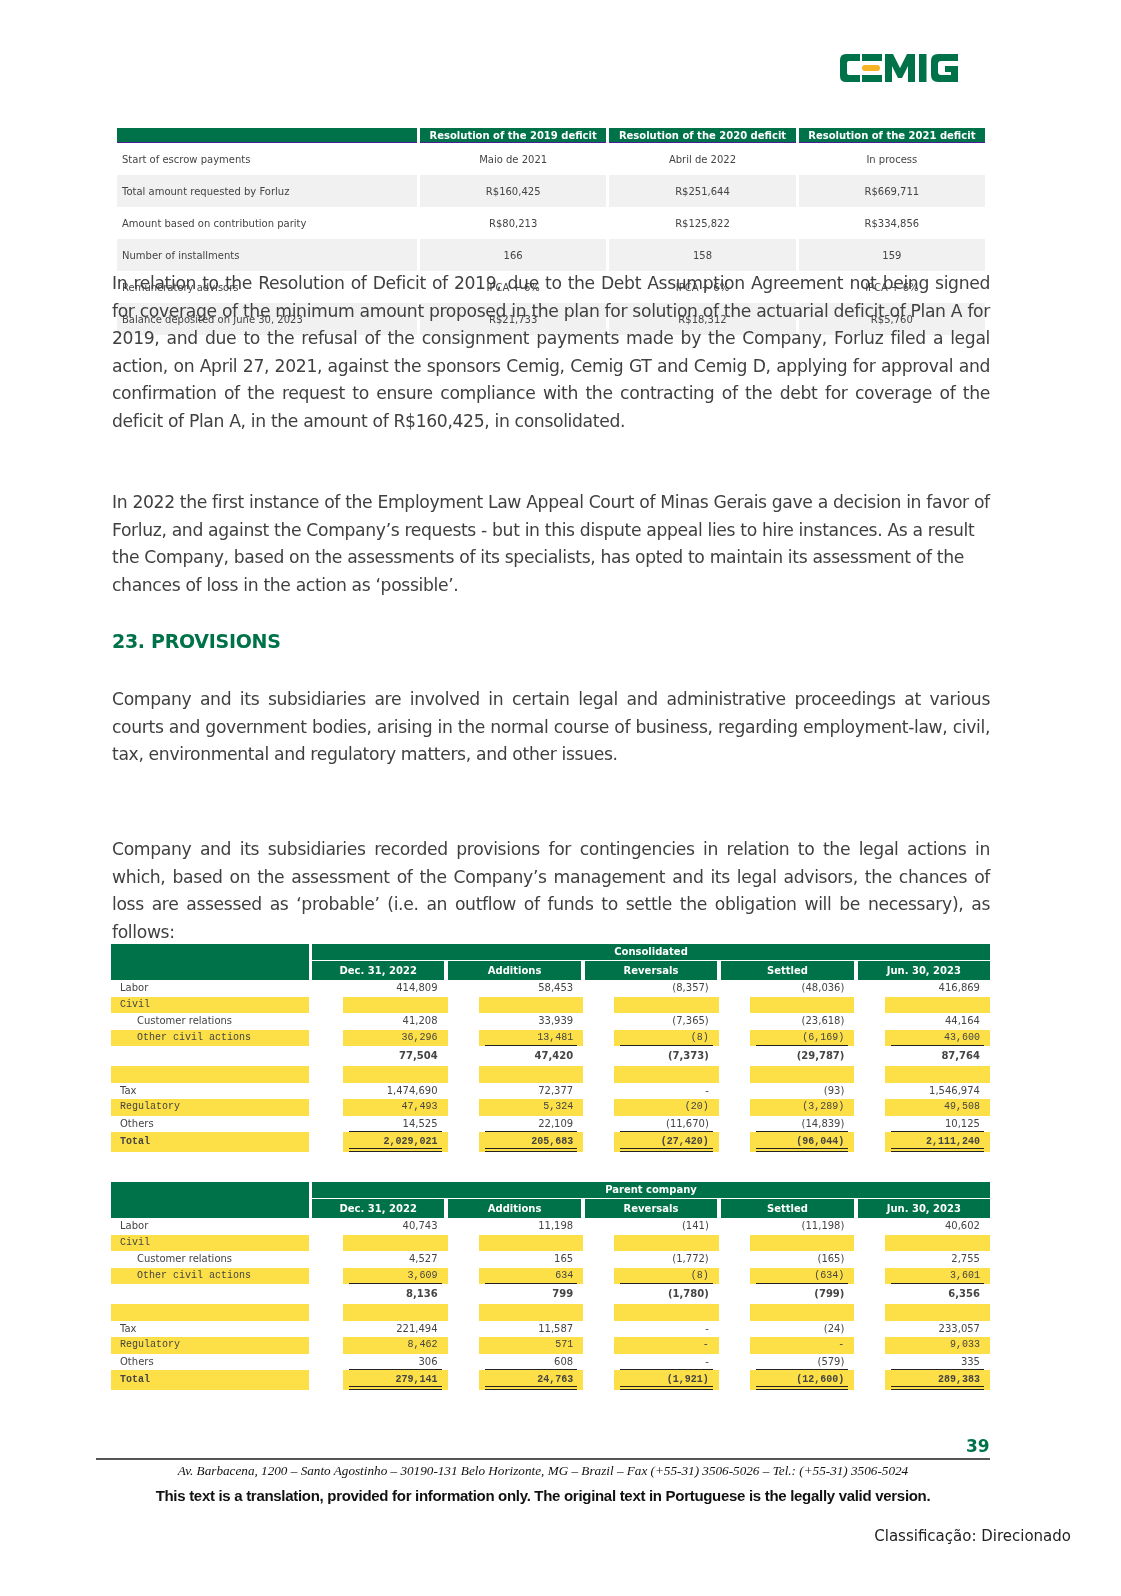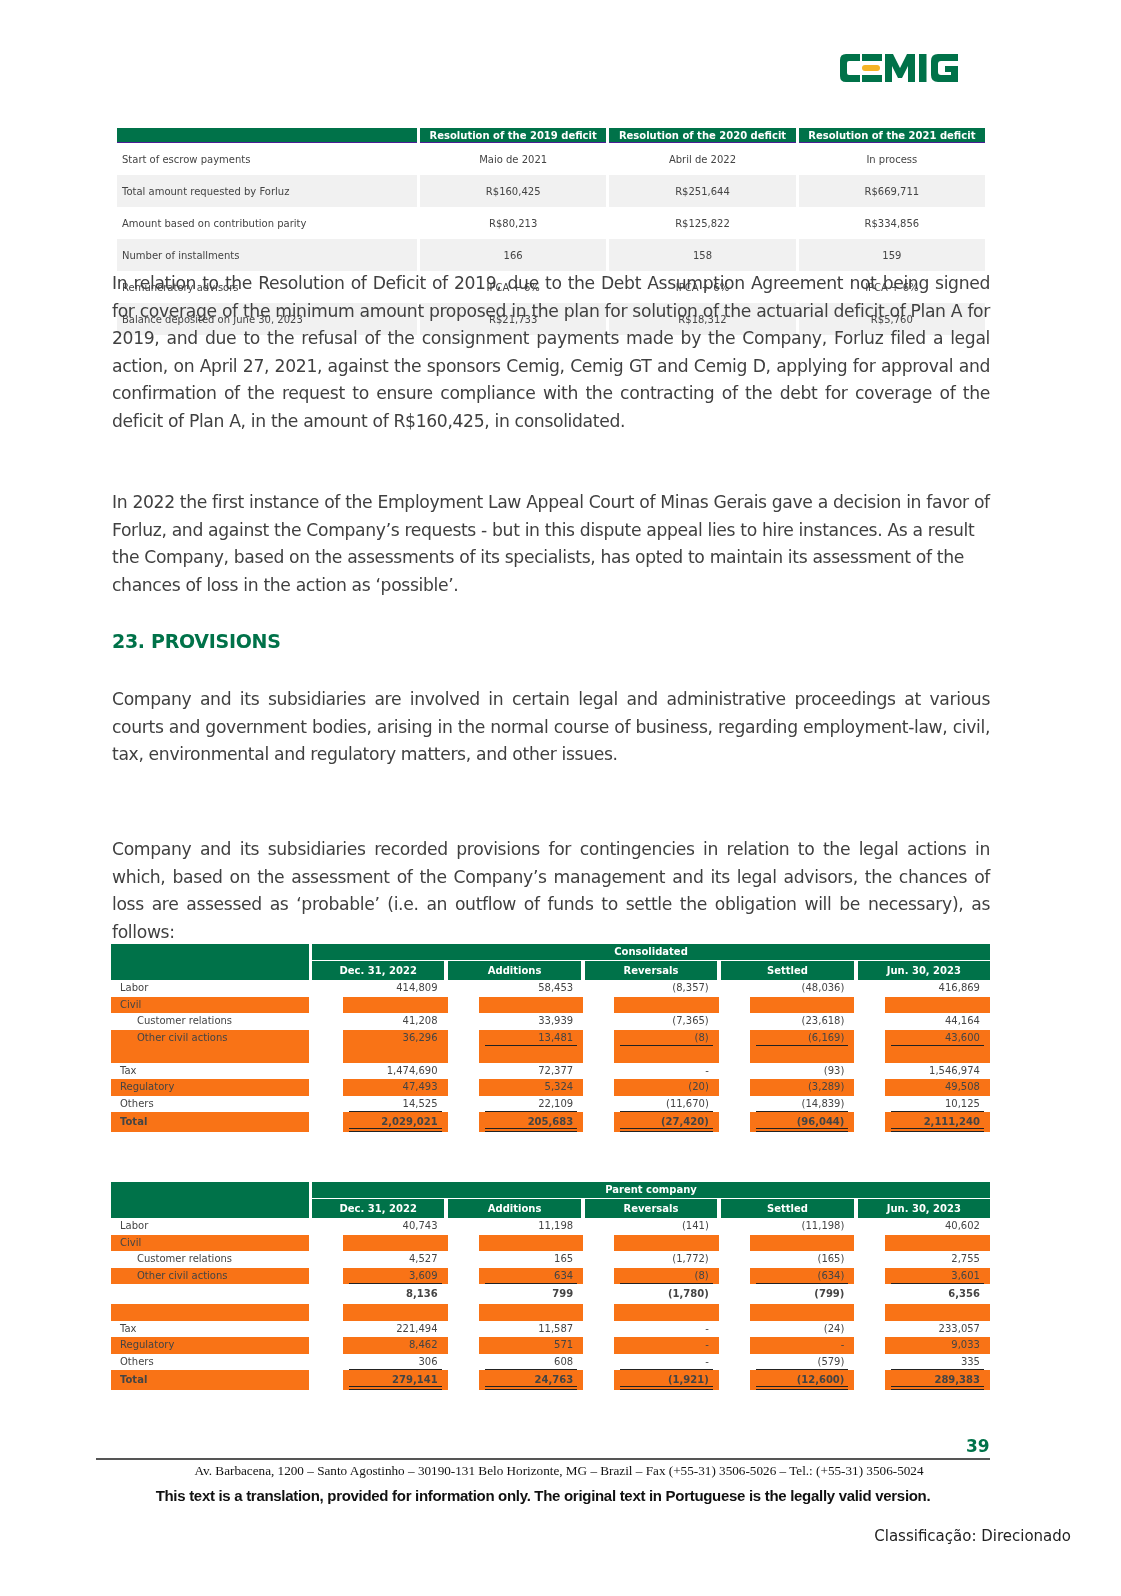--- a/index.html
+++ b/index.html
@@ -29,33 +29,33 @@
     .prov .hdr { position: relative; height: 36px; border-radius: 7px; }
     .prov .hdr-left { position: absolute; left: 0; top: 0; width: 198px; height: 36px; background: #007249; }
     .prov .hdr-group { position: absolute; left: 201px; top: 0; right: 0; height: 16px; background: #007249; color: #fff; font-weight: bold; text-align: center; line-height: 16px; font-size: 10px; }
     .prov .hdr-cols { position: absolute; left: 201px; top: 17px; right: 0; height: 19px; display: flex; gap: 4px; }
     .prov .hdr-cols span { flex: 1; background: #007249; color: #fff; font-weight: bold; text-align: center; line-height: 19px; font-size: 10px; }
     .prov .row { display: flex; height: 16.5px; align-items: stretch; gap: 28px; }
     .prov .row .lbl { width: 198px; padding-left: 9px; line-height: 16px; margin-right: 3px; }
     .prov .row .lbl.ind { padding-left: 26px; }
     .prov .row .v { flex: 1; margin-left: 3px; text-align: right; padding-right: 10px; line-height: 16px; position: relative; }
     .prov .row .v:first-of-type { margin-left: 0; }
-    .prov .row.alt .lbl, .prov .row.alt .v { background: #f97316; }
+    .prov .row.alt .lbl, .prov .row.alt .v { background: #fde047; font-family: Liberation Mono, monospace; }
     .prov .row.bold { font-weight: bold; }
     .prov .row.tall { height: 20px; }
     .prov .row.tall .lbl, .prov .row.tall .v { line-height: 20px; }
     .prov .ul::after { content: ""; position: absolute; left: 6px; right: 6px; bottom: 0; border-bottom: 1px solid #222; }
     .prov .dul::after { content: ""; position: absolute; left: 6px; right: 6px; bottom: 0; height: 2px; border-top: 1px solid #222; border-bottom: 1px solid #222; }
 
     .t-cons { top: 944px; }
     .t-parent { top: 1182px; }
 
     .page-num { position: absolute; left: 966px; top: 1436px; font-family: "DejaVu Sans", sans-serif; font-weight: bold; font-size: 17px; color: #007249; }
     .footer-rule { position: absolute; left: 96px; top: 1458px; width: 894px; border-top: 2px solid #555; }
-    .address { position: absolute; left: 112px; top: 1463px; width: 894px; text-align: center; font-family: "Liberation Serif", serif; font-size: 13.2px; color: #111; }
+    .address { position: absolute; left: 96px; top: 1463px; width: 894px; text-align: center; font-family: "Liberation Serif", serif; font-size: 13.2px; color: #111; font-style: italic; }
     .disclaimer { position: absolute; left: 96px; top: 1487px; width: 894px; text-align: center; font-family: "Liberation Sans", sans-serif; font-weight: bold; font-size: 15px; color: #111; letter-spacing: -0.3px; }
     .classif { position: absolute; right: 50px; top: 1527px; font-family: "DejaVu Sans", sans-serif; font-size: 15px; color: #222; }
   </style>
 </head>
 <body>
 
 <div class="logo">
   <svg width="150" height="40" viewBox="0 0 150 40">
     <g fill="#007249">
       <path d="M22 6 H8 Q2 6 2 12 V28 Q2 34 8 34 H22 V27 H11 Q9 27 9 25 V15 Q9 13 11 13 H22 Z"></path>
@@ -161,20 +161,28 @@
     <span class="v">44,164</span>
   </div>
   <div class="row alt">
     <span class="lbl ind">Other civil actions</span>
     <span class="v">36,296</span>
     <span class="v ul">13,481</span>
     <span class="v ul">(8)</span>
     <span class="v ul">(6,169)</span>
     <span class="v ul">43,600</span>
   </div>
+  <div class="row bold tall">
+    <span class="lbl"></span>
+    <span class="v">77,504</span>
+    <span class="v">47,420</span>
+    <span class="v">(7,373)</span>
+    <span class="v">(29,787)</span>
+    <span class="v">87,764</span>
+  </div>
   <div class="row alt">
     <span class="lbl"></span>
     <span class="v"></span>
       <span class="v"></span>
       <span class="v"></span>
       <span class="v"></span>
       <span class="v"></span>
   </div>
   <div class="row">
     <span class="lbl">Tax</span>

